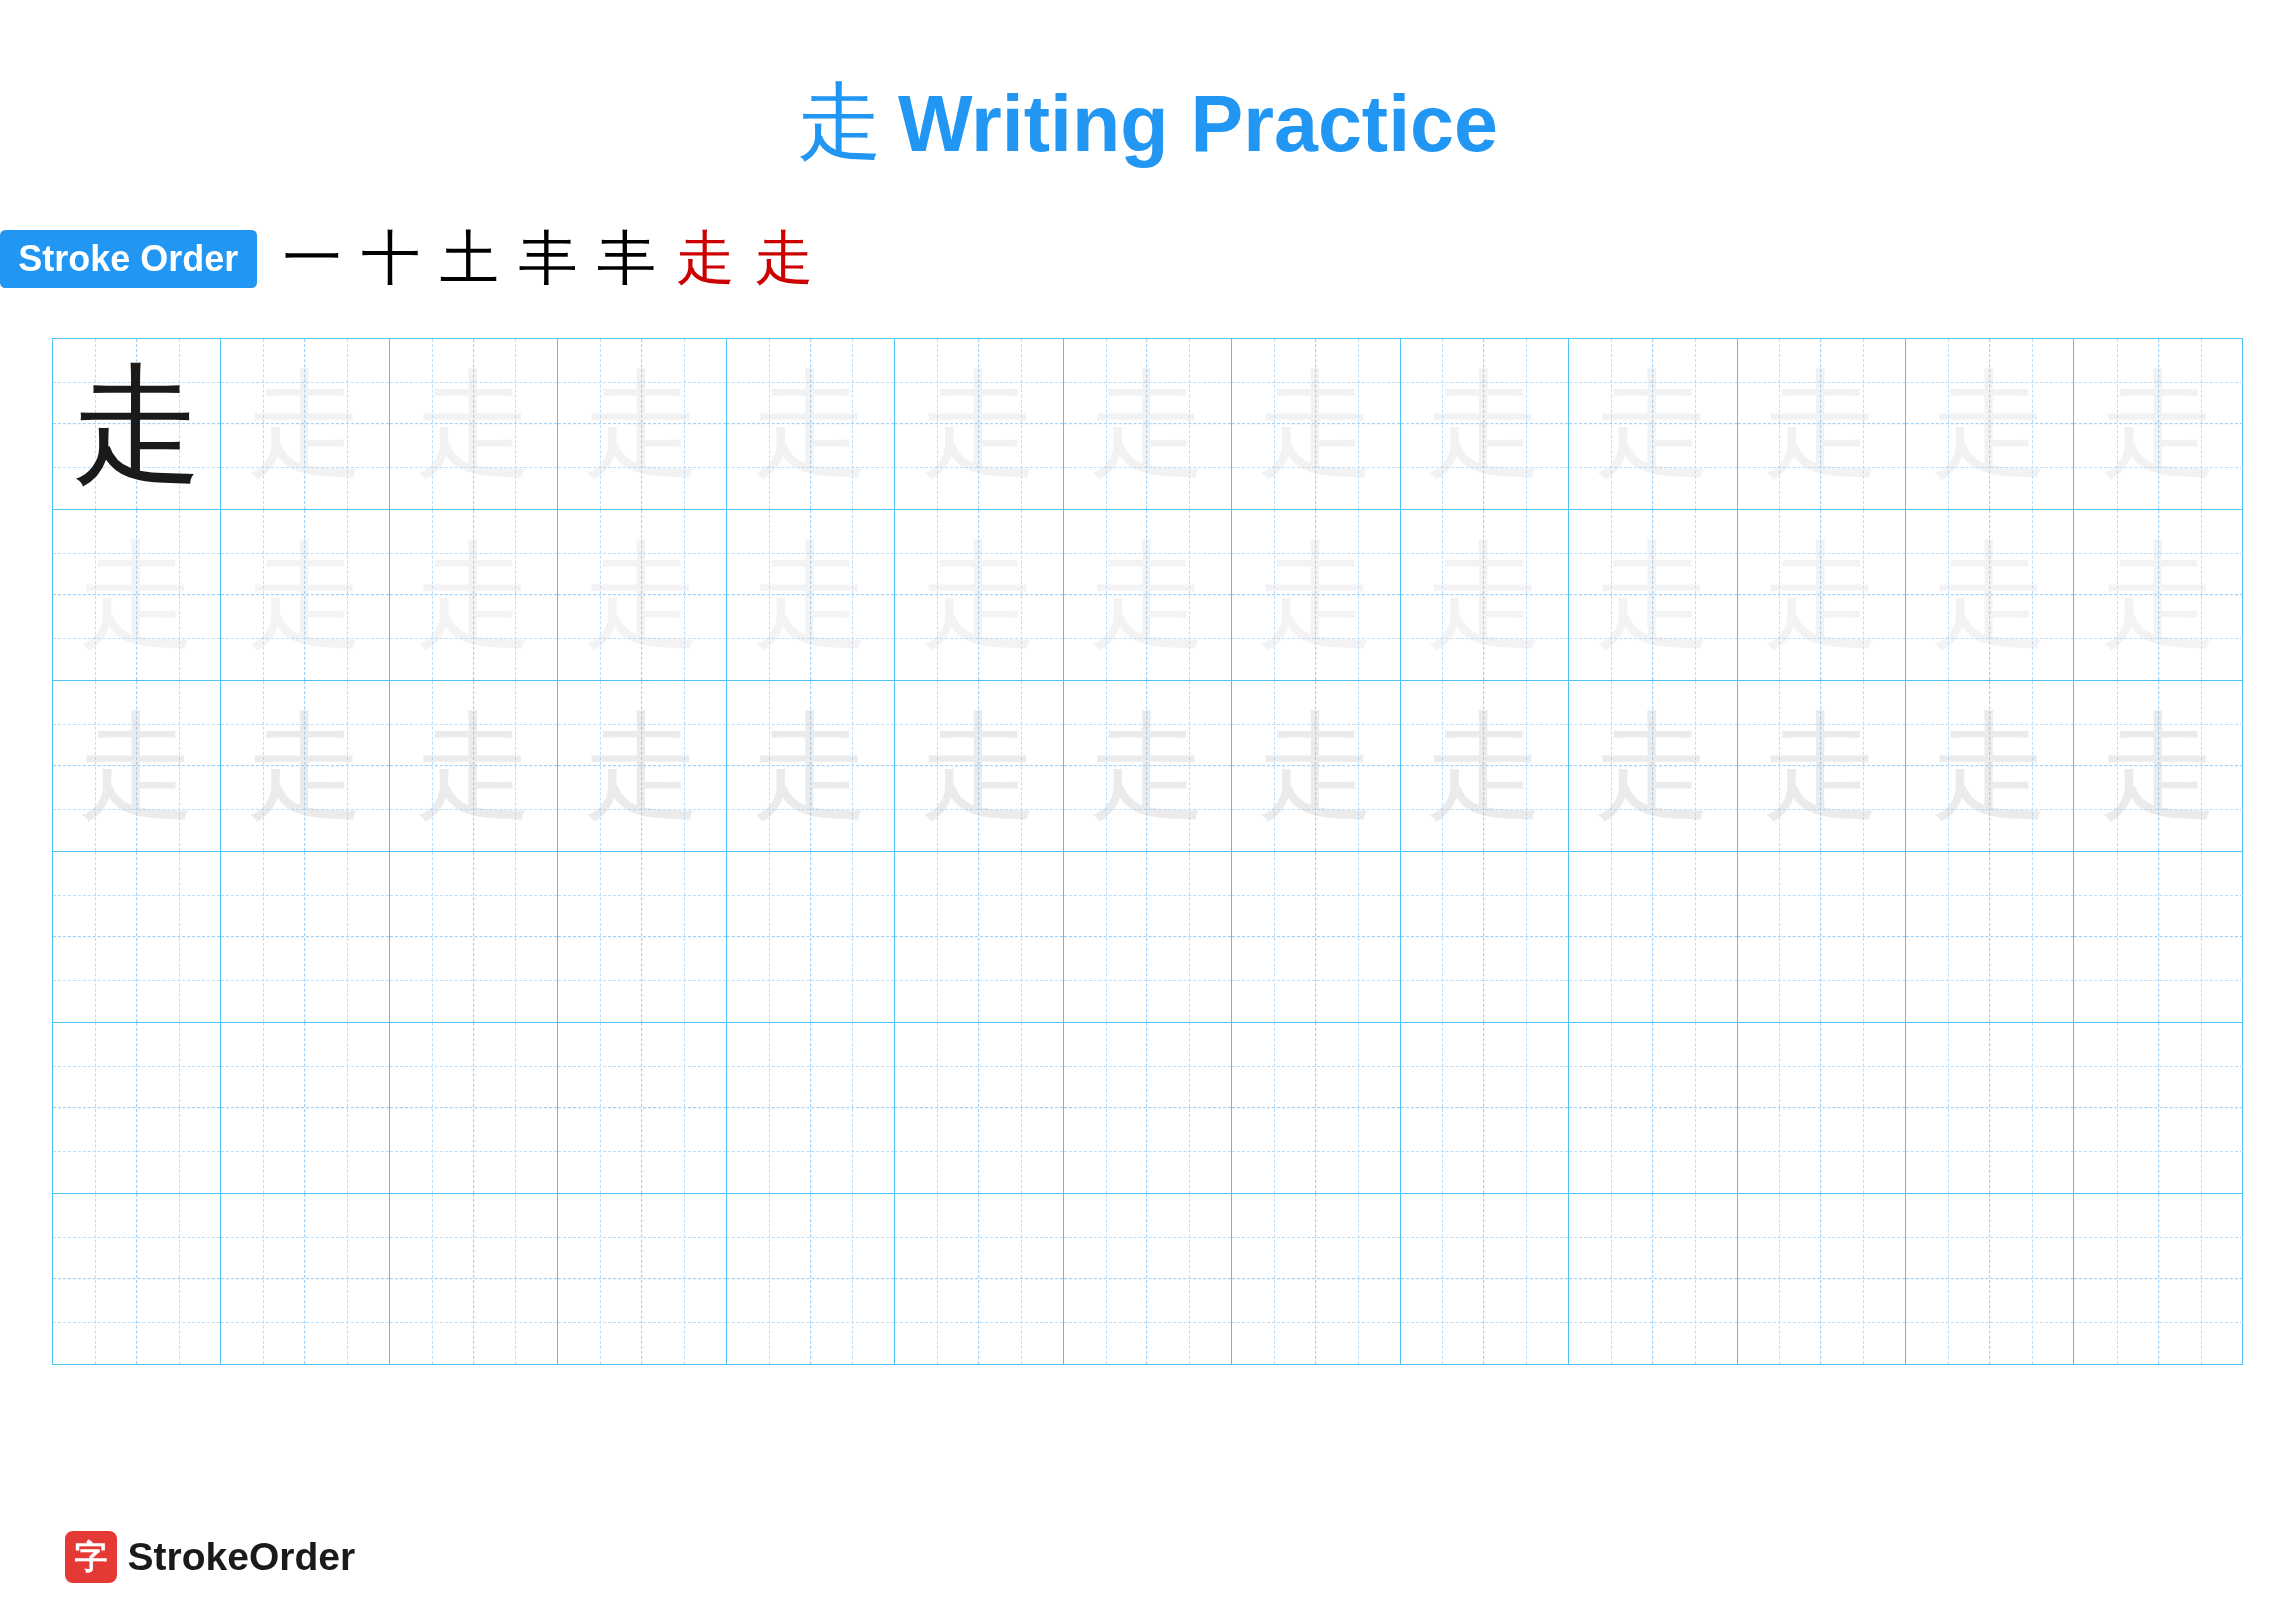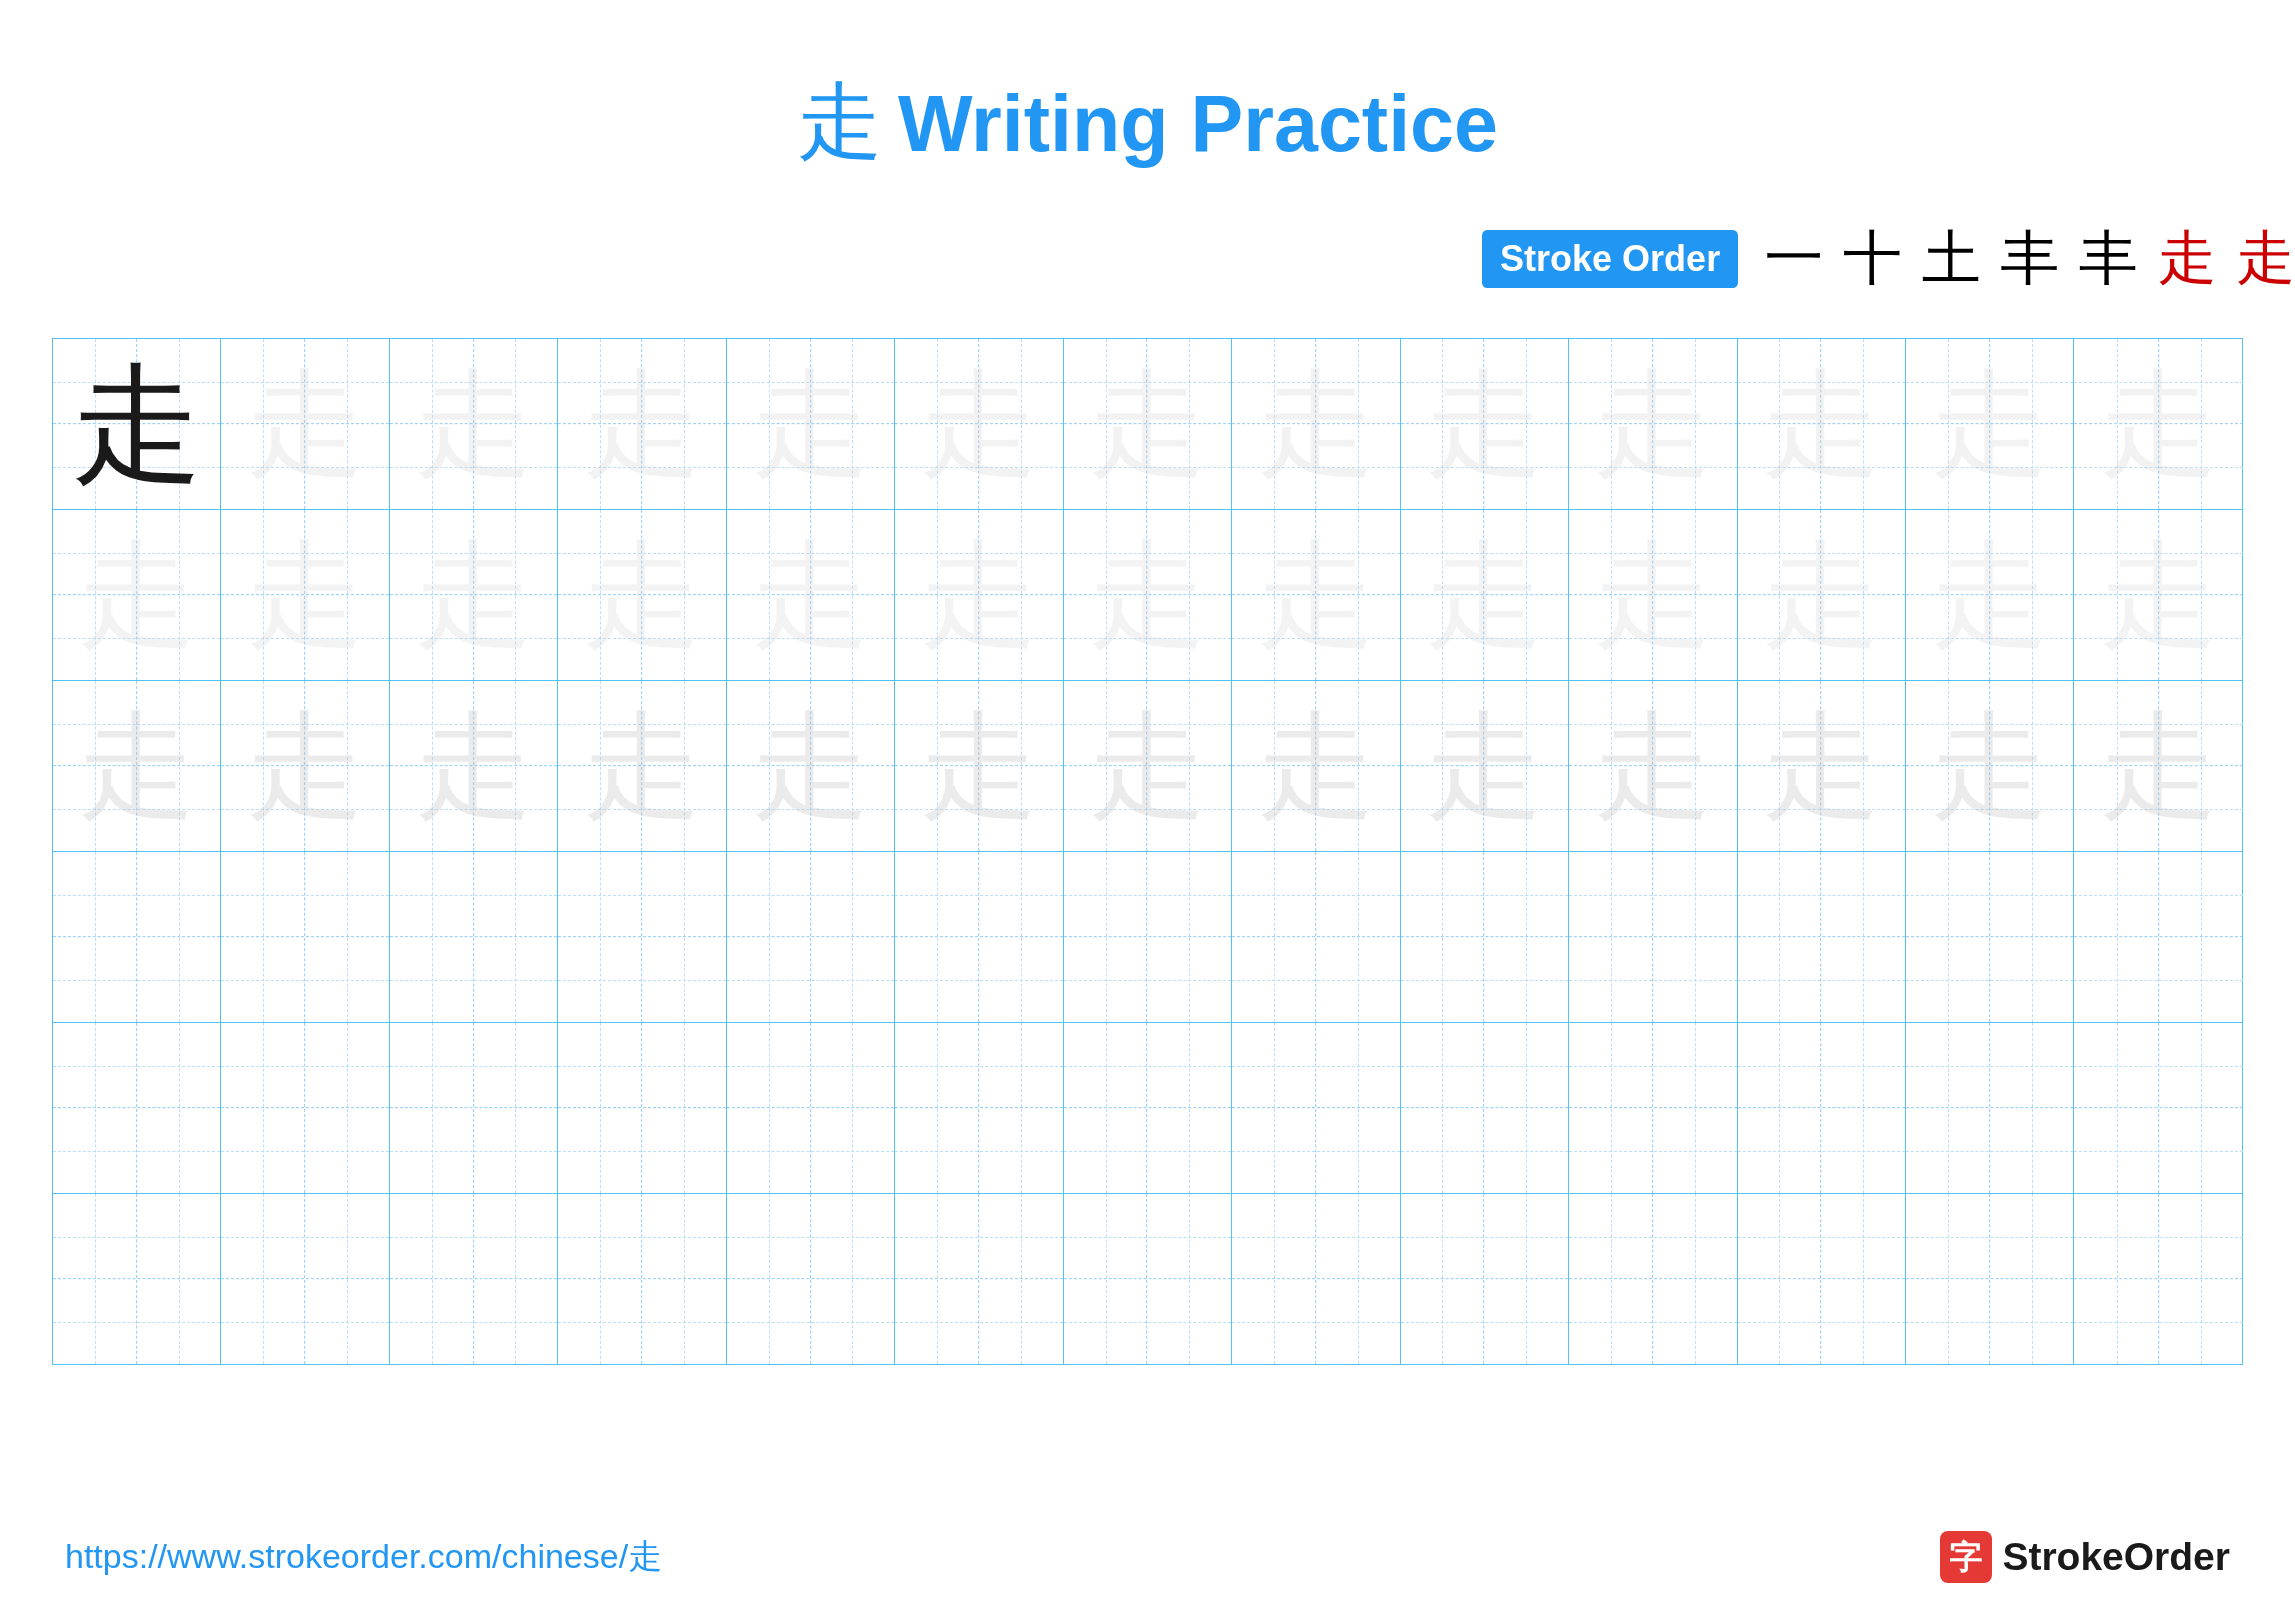--- a/index.html
+++ b/index.html
@@ -27,24 +27,22 @@
     .page-title span.english-text {
       color: #2196F3;
       font-size: 79px;
       font-weight: bold;
       margin-left: 13px;
     }
 
     .stroke-order-row {
       display: flex;
       align-items: center;
-      padding-left: 65px;
       margin-bottom: 39px;
       gap: 26px;
-      justify-content: flex-end;
     }
 
     .stroke-order-badge {
       background: #2196F3;
       color: white;
       font-size: 36px;
       font-weight: bold;
       padding: 7.9px 18.3px;
       border-radius: 5.2px;
       white-space: nowrap;
@@ -662,21 +660,20 @@
       </div>
       <div class="grid-cell">
         <div class="cell-inner"></div>
         <div style="position: absolute; left: 25%; top: 0px; bottom: 0px; border-left: 0.7px dashed rgb(187, 222, 251);"></div>
         <div style="position: absolute; left: 75%; top: 0px; bottom: 0px; border-left: 0.7px dashed rgb(187, 222, 251);"></div>
       </div>
     </div>
   </div>
 
 <div class="footer">
-  <div class="footer-url">https://www.strokeorder.com/chinese/走</div>
   <div class="footer-logo">
     <div class="footer-logo-icon">
       <span>字</span>
     </div>
     <div class="footer-logo-text">StrokeOrder</div>
   </div>
 </div>
 
 
 </body></html>

